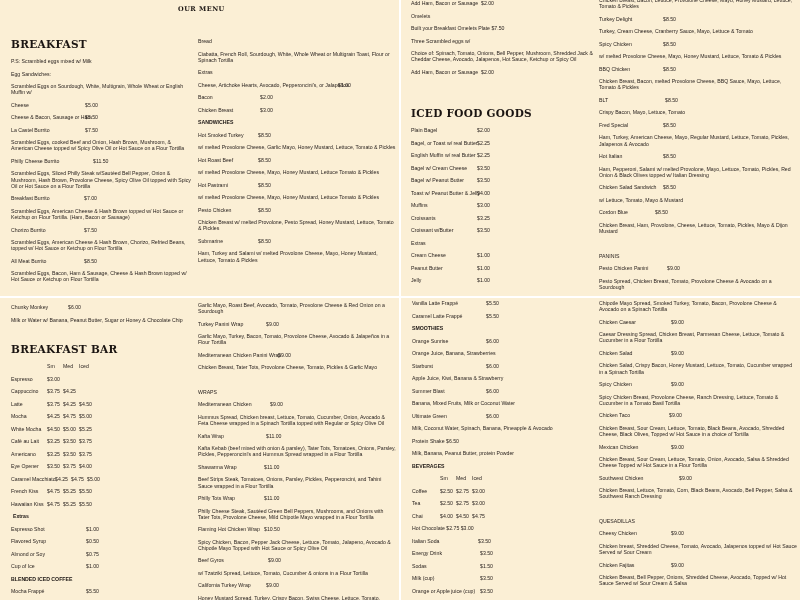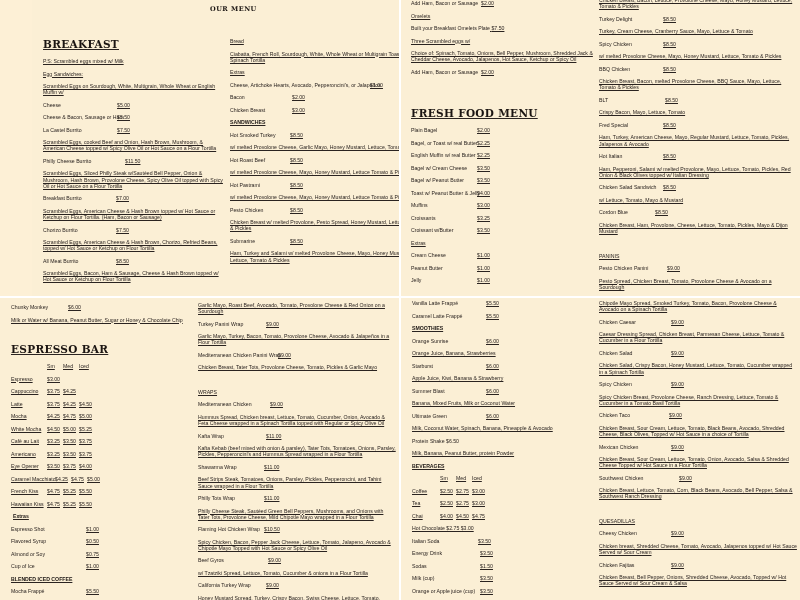--- a/index.html
+++ b/index.html
@@ -1,25 +1,25 @@
 <!DOCTYPE html>
 <html><head>
 <meta charset="utf-8">
 <style>
   html, body { margin:0; padding:0; }
   body { width:800px; height:600px; overflow:hidden; background:#fdf0d6; position:relative;
          font-family:"Liberation Sans", sans-serif; color:#2a2320; }
   .tile { position:absolute; overflow:hidden; background:#fbefd5; }
-  #t1 { left:0; top:0; width:399px; height:296px;margin-left:32px; }
+  #t1 { left:0; top:0; width:399px; height:296px; }
   #t2 { left:401px; top:0; width:399px; height:296px; }
   #t3 { left:0; top:298px; width:399px; height:302px; }
   #t4 { left:401px; top:298px; width:399px; height:302px; }
   .seam-v { position:absolute; left:399px; top:0; width:2px; height:600px; background:#ffffff; }
   .seam-h { position:absolute; left:0; top:296px; width:800px; height:2px; background:#ffffff; }
-  .col { position:absolute; font-size:5.2px; line-height:6.2px;text-decoration:underline; }
+  .col { position:absolute; font-size:5.2px; line-height:6.2px; }
   .row { margin:0 0 6.3px 0; white-space:nowrap; }
   .row .name { display:inline-block; }
   .desc { white-space:normal; margin:0 0 6.3px 0; }
   .h1 { font-family:"DejaVu Serif", serif; font-weight:bold; font-size:10.5px; letter-spacing:0.3px; line-height:12px; margin:0 0 8px 0; color:#1b1512; }
   .h2 { font-weight:bold; font-size:5.2px; margin:0 0 6.3px 0; color:#1b1512; }
   .sub { margin:0 0 6.3px 0; }
   .top-title { position:absolute; left:178px; top:5px; font-family:"DejaVu Serif", serif; font-weight:bold; font-size:6.5px; letter-spacing:0.5px; color:#1b1512; }
   .grid4 { display:grid; grid-template-columns:36px 16px 16px 16px; margin:0 0 6.3px 0; white-space:nowrap; }
   .gap { height:12px; }
 </style>
@@ -73,21 +73,21 @@
 <div class="tile" id="t2">
   <div class="col" style="left:10px; top:0px; width:188px;">
     <div class="row"><span class="name" style="width:70px">Add Ham, Bacon or Sausage</span><span>$2.00</span></div>
     <div class="sub">Omelets</div>
     <div class="row"><span class="name">Built your Breakfast Omelets Plate</span> <span>$7.50</span></div>
     <div class="sub">Three Scrambled eggs w/</div>
     <div class="desc">Choice of: Spinach, Tomato, Onions, Bell Pepper, Mushroom, Shredded Jack &amp; Cheddar Cheese, Avocado, Jalapenos, Hot Sauce, Ketchup or Spicy Oil</div>
     <div class="row"><span class="name" style="width:70px">Add Ham, Bacon or Sausage</span><span>$2.00</span></div>
 
     <div style="height:26px"></div>
-    <div class="h1">FRESH FOOD MENU</div>
+    <div class="h1">ICED FOOD GOODS</div>
     <div class="row"><span class="name" style="width:66px">Plain Bagel</span><span>$2.00</span></div>
     <div class="row"><span class="name" style="width:66px">Bagel, or Toast w/ real Butter</span><span>$2.25</span></div>
     <div class="row"><span class="name" style="width:66px">English Muffin w/ real Butter</span><span>$2.25</span></div>
     <div class="row"><span class="name" style="width:66px">Bagel w/ Cream Cheese</span><span>$3.50</span></div>
     <div class="row"><span class="name" style="width:66px">Bagel w/ Peanut Butter</span><span>$3.50</span></div>
     <div class="row"><span class="name" style="width:66px">Toast w/ Peanut Butter &amp; Jelly</span><span>$4.00</span></div>
     <div class="row"><span class="name" style="width:66px">Muffins</span><span>$3.00</span></div>
     <div class="row"><span class="name" style="width:66px">Croissants</span><span>$3.25</span></div>
     <div class="row"><span class="name" style="width:66px">Croissant w/Butter</span><span>$3.50</span></div>
     <div class="sub">Extras</div>
@@ -120,21 +120,21 @@
     <div class="desc">Pesto Spread, Chicken Breast, Tomato, Provolone Cheese &amp; Avocado on a Sourdough</div>
 
   </div>
 </div>
 
 <div class="tile" id="t3">
   <div class="col" style="left:11px; top:6px; width:182px;">
     <div class="row"><span class="name" style="width:57px">Chunky Monkey</span><span>$6.00</span></div>
     <div class="desc">Milk or Water w/ Banana, Peanut Butter, Sugar or Honey &amp; Chocolate Chip</div>
     <div style="height:14px"></div>
-    <div class="h1">ESPRESSO BAR</div>
+    <div class="h1">BREAKFAST BAR</div>
     <div class="grid4">
         <span></span>
         <span>Sm</span>
         <span>Med</span>
         <span>Iced</span>
       </div>
     <div class="grid4">
         <span>Espresso</span>
         <span>$3.00</span>
         <span></span>

